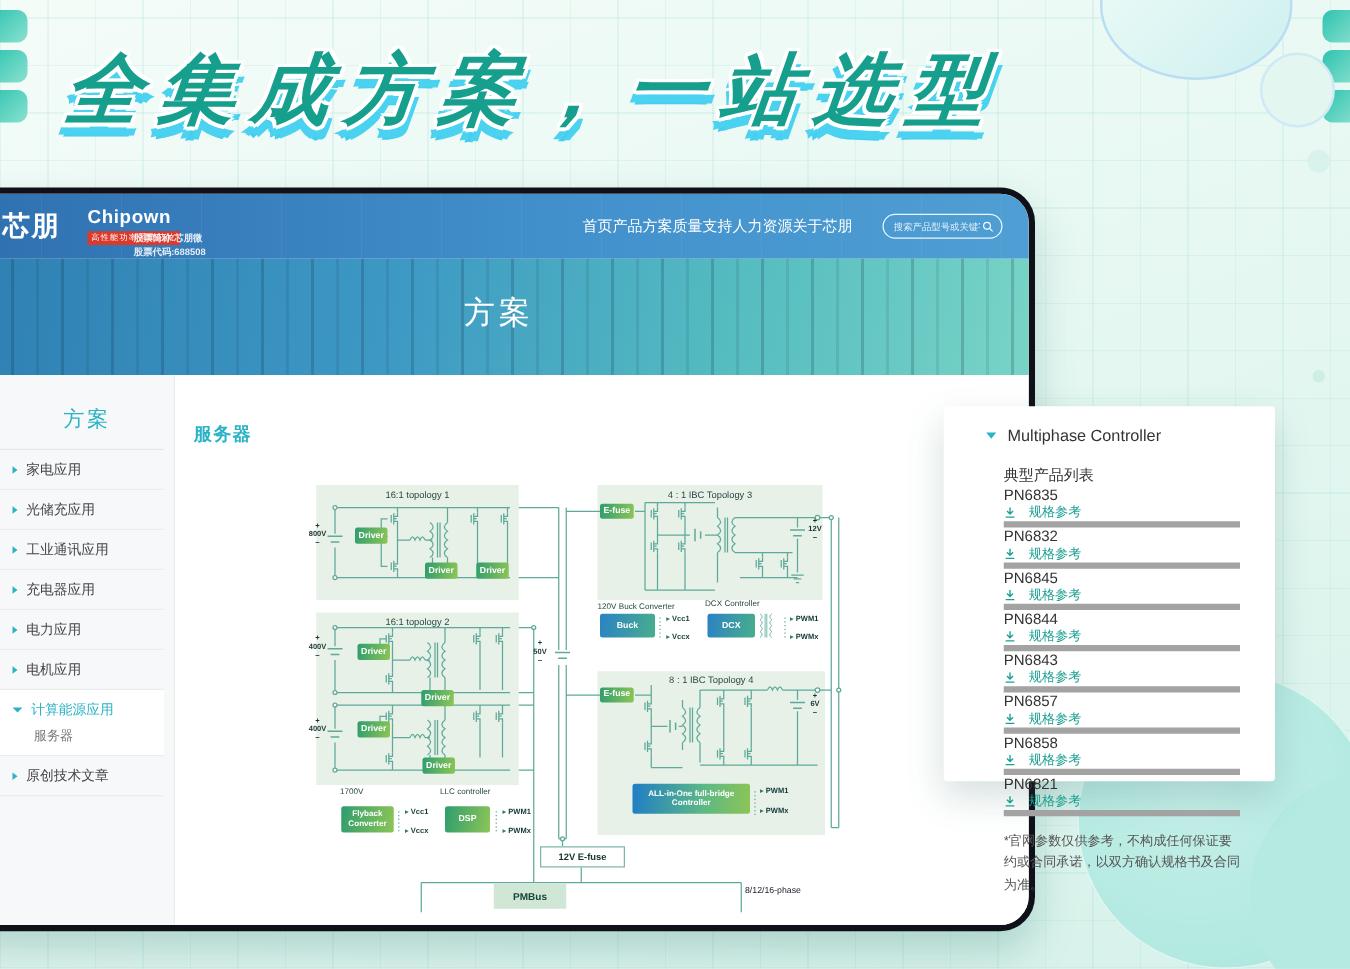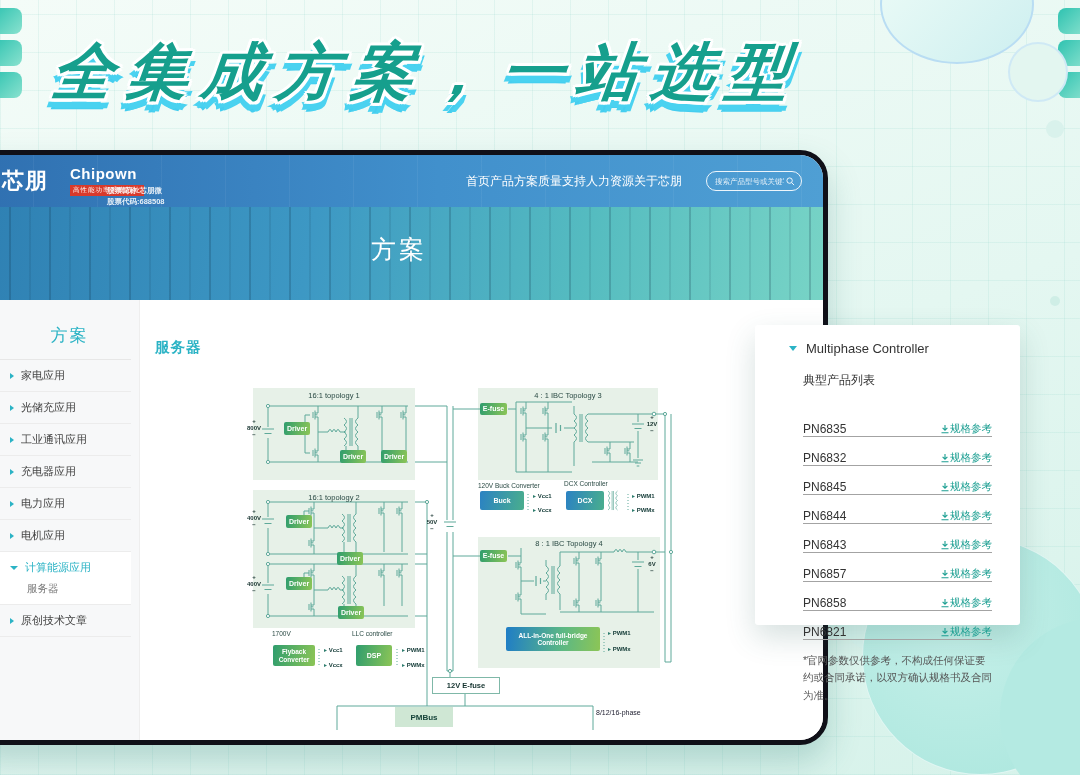--- a/index.html
+++ b/index.html
@@ -84,24 +84,24 @@
     display:flex;align-items:center;justify-content:center;}
   .pmbus{position:absolute;background:#cfe7d4;color:#16443a;font-weight:bold;font-size:8px;
     display:flex;align-items:center;justify-content:center;}
   .phase{position:absolute;font-size:7px;color:#223;}
   
   .ppanel{position:absolute;left:755px;top:325px;width:265px;height:300px;background:#fff;border-radius:3px;
     box-shadow:0 12px 30px rgba(50,100,95,.20);box-sizing:border-box;padding:16px 28px 0 34px;}
   .phead{display:flex;align-items:center;gap:9px;cursor:pointer;}
   .caret{width:0;height:0;border-left:4.5px solid transparent;border-right:4.5px solid transparent;border-top:5.5px solid #2bb3c5;}
   .ptitle{font-size:13px;color:#333;}
-  .psub{font-size:12px;color:#333;margin:16px 0 19px 14px;}
-  .prow{display:flex;justify-content:space-between;align-items:flex-end;height:28px;border-bottom:1px solid #a3a3a3;margin-left:14px;cursor:pointer;}
+  .psub{font-size:12px;color:#333;margin:16px 0 0 14px;}
+  .prow{display:flex;justify-content:space-between;align-items:flex-start;height:28px;border-bottom:5px solid #a3a3a3;margin-left:14px;cursor:pointer;flex-direction:column;}
   .pname{font-size:12px;color:#333;}
-  .plink{display:flex;align-items:center;gap:0;color:#1c9f92;font-size:10.5px;text-decoration:none;cursor:pointer;}
+  .plink{display:flex;align-items:center;gap:10px;color:#1c9f92;font-size:10.5px;text-decoration:none;cursor:pointer;}
   .disclaimer{font-size:10.5px;color:#555;line-height:1.65;margin:12px 0 0 14px;}
 </style>
 </head>
 <body>
 
 <div class="grid"></div>
 
 <div class="sq" style="left:-8px;top:8px"></div>
 <div class="sq" style="left:-8px;top:40px"></div>
 <div class="sq" style="left:-8px;top:72px"></div>

